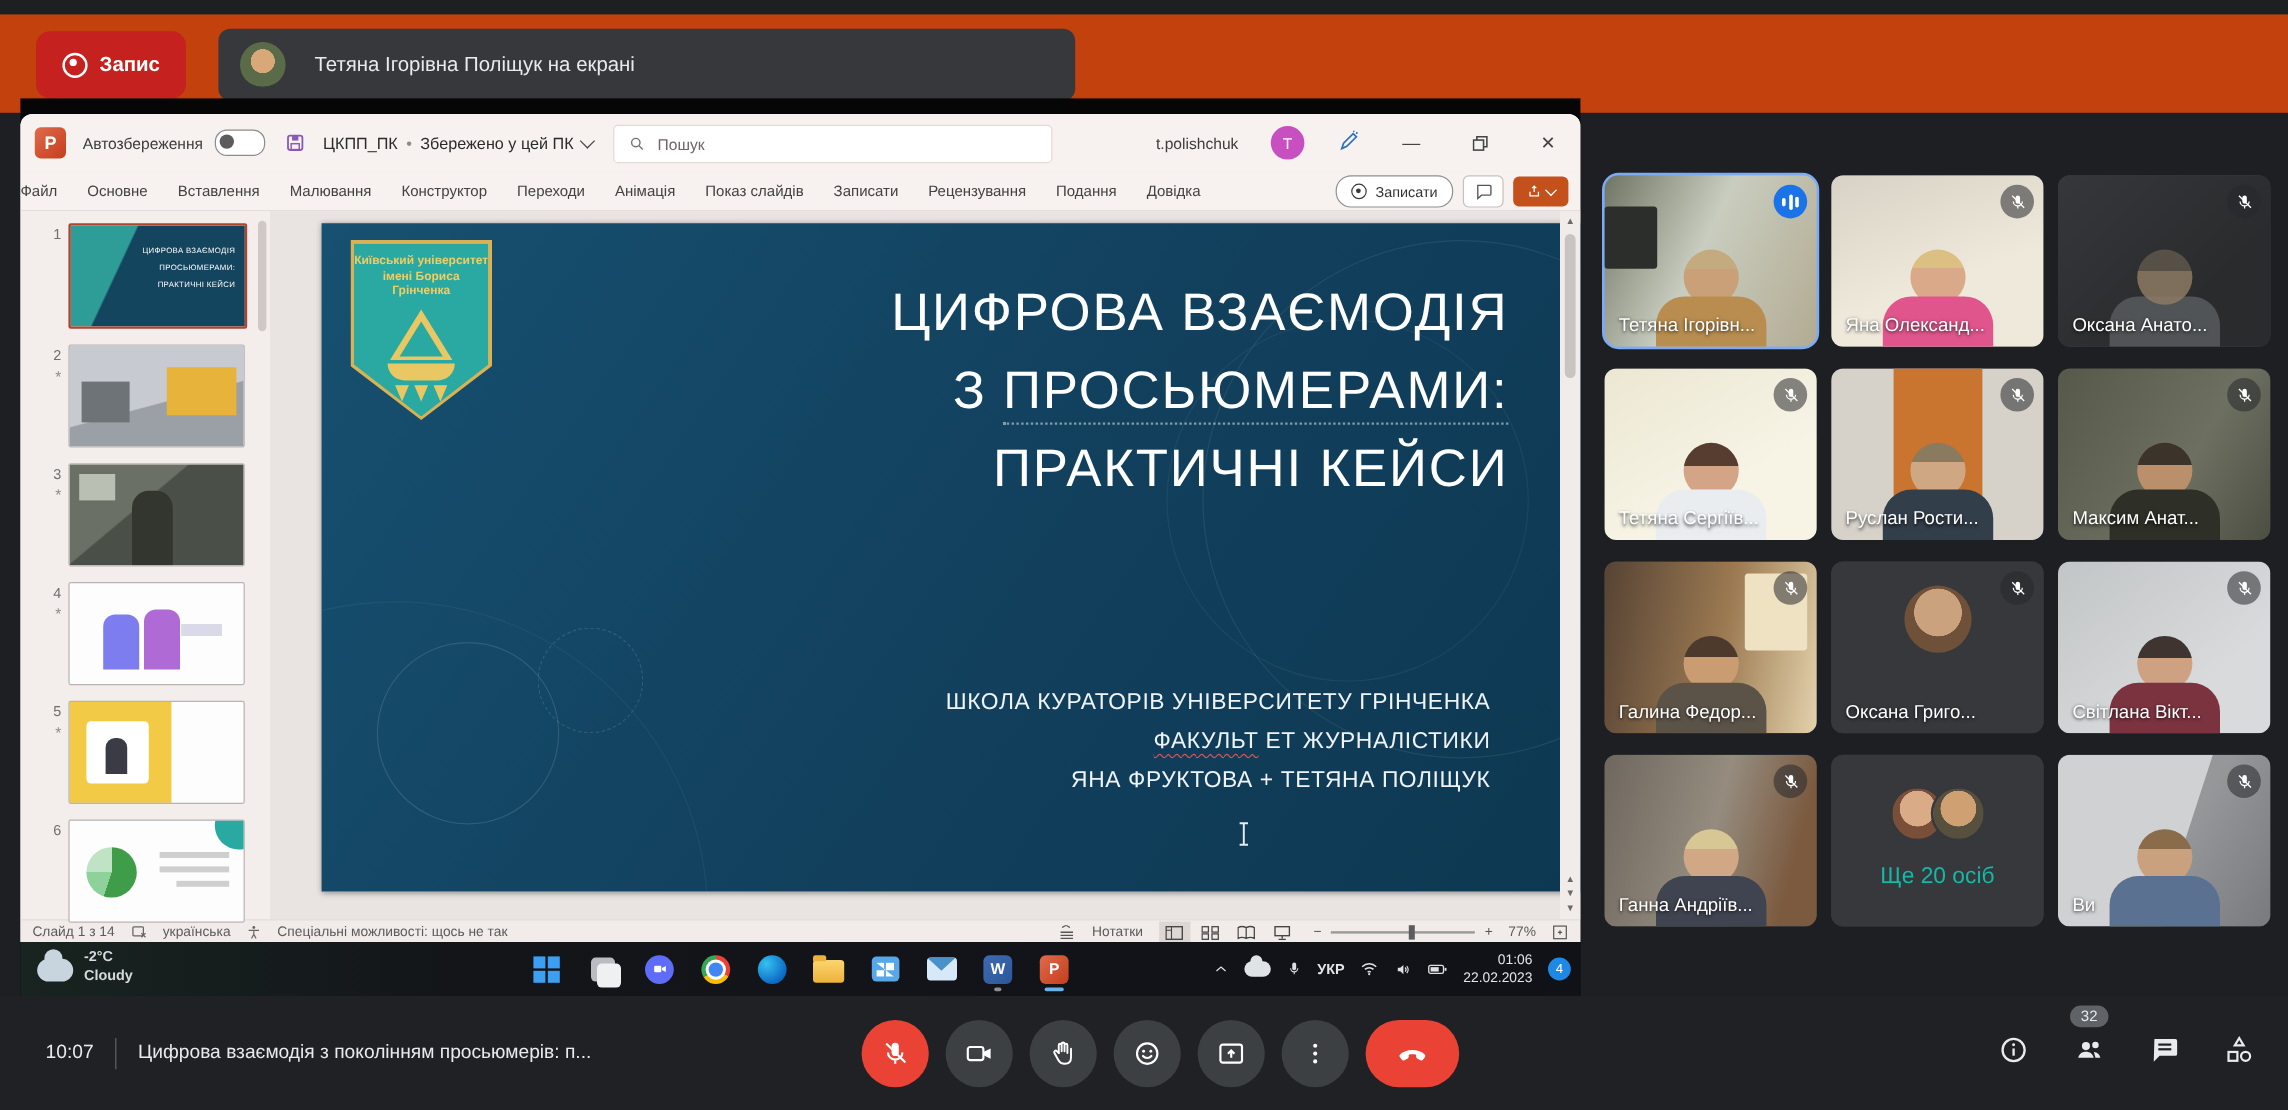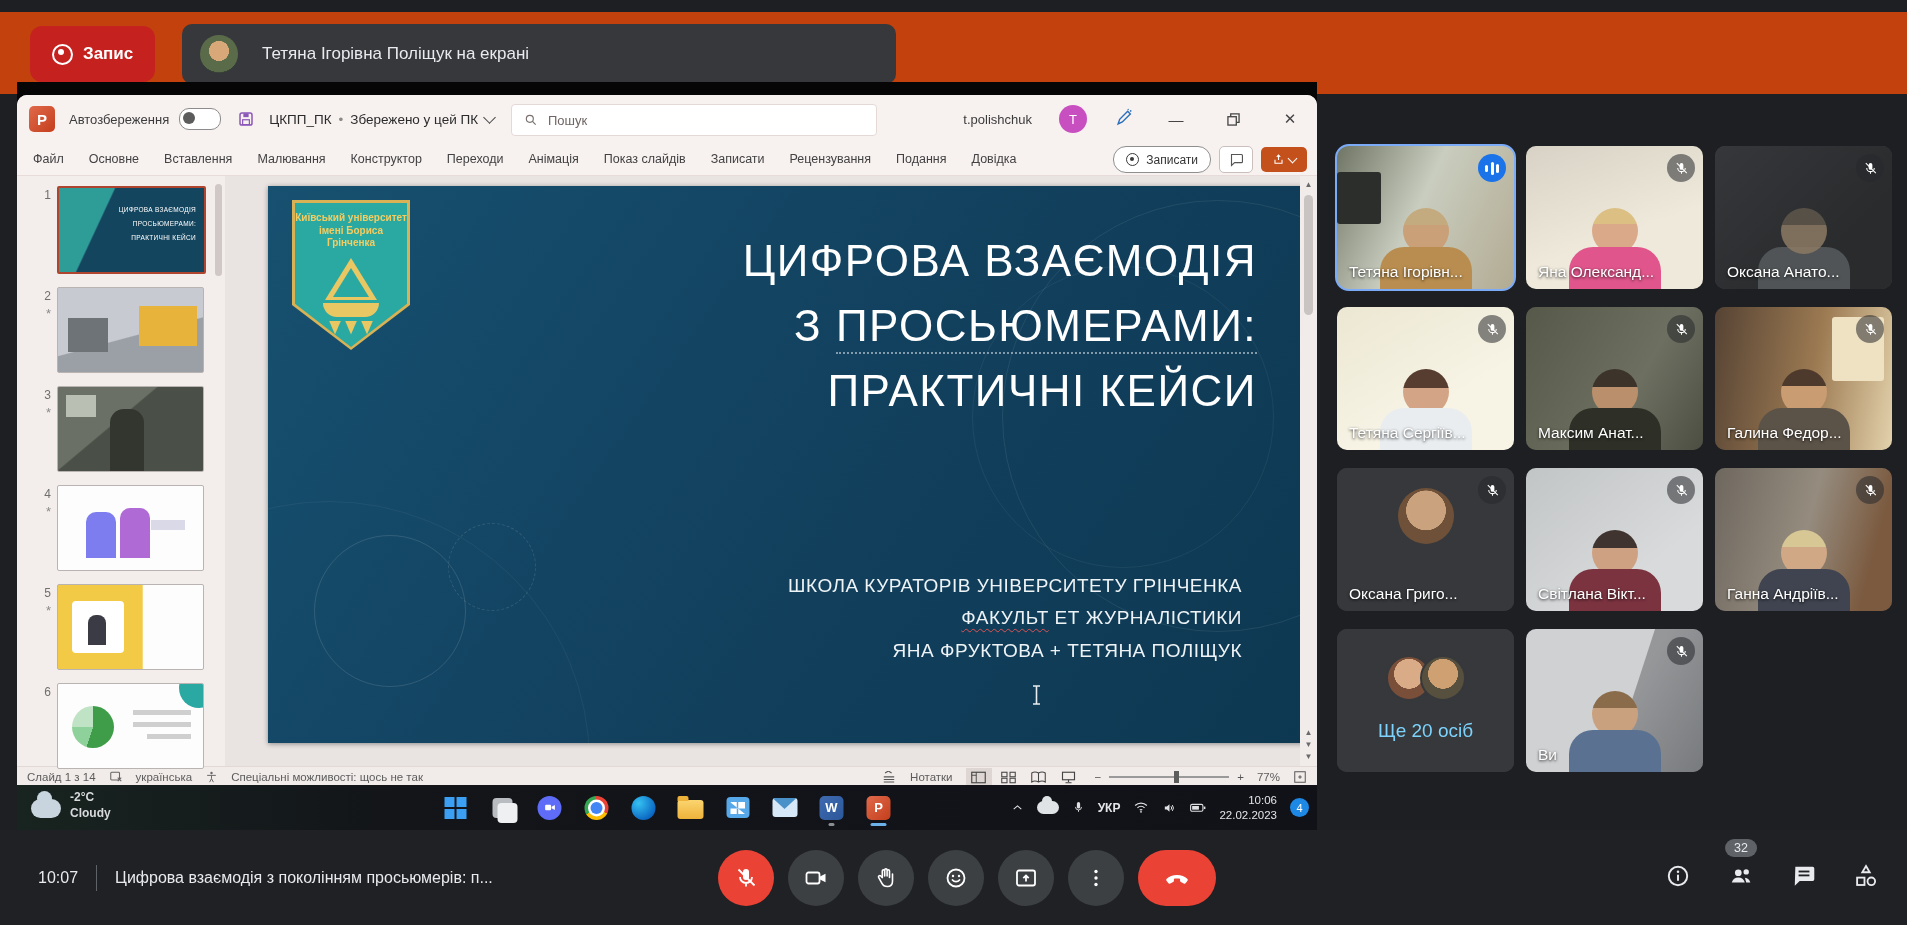--- a/index.html
+++ b/index.html
@@ -28,21 +28,21 @@
   .toggle::after{content:"";position:absolute;left:3px;top:3px;width:12px;height:12px;border-radius:50%;background:#5c5c5c;}
   .save-ico{margin:0 14px 0 4px;display:flex;}
   .doc-title{display:flex;align-items:center;gap:7px;font-size:13.5px;color:#2b2b2b;}
   .chev{width:8px;height:8px;border-right:1.6px solid #444;border-bottom:1.6px solid #444;transform:rotate(45deg);margin-top:-4px;}
   .searchbox{position:absolute;left:494px;top:9px;width:340px;height:30px;background:#fff;border:1px solid #e5d9d7;
              border-radius:4px;display:flex;align-items:center;gap:10px;padding:0 12px;color:#6f6565;font-size:13px;}
   .tbar-right{margin-left:auto;display:flex;align-items:center;gap:27px;}
   .user-avatar{width:28px;height:28px;border-radius:50%;background:#c84fc0;color:#fff;font-size:13px;display:flex;align-items:center;justify-content:center;}
   .winbtn{width:30px;height:30px;display:flex;align-items:center;justify-content:center;color:#444;font-size:15px;}
 
-  .ribbon{height:32px;display:flex;align-items:center;gap:25px;padding-left:16px;font-size:12.5px;color:#424242;
+  .ribbon{height:32px;display:flex;align-items:center;gap:25px;font-size:12.5px;color:#424242;
           background:#f7f1f0;position:relative;border-bottom:1px solid #e7dcd9;}
   .ribbon-right{position:absolute;right:10px;top:3px;display:flex;align-items:center;gap:8px;}
   .btn-rec{height:25px;border:1px solid #8f8f8f;border-radius:13px;background:#fff;display:flex;align-items:center;
            gap:7px;padding:0 12px;font-size:12px;color:#333;}
   .rec-dot{width:11px;height:11px;border:1.5px solid #3a3a3a;border-radius:50%;position:relative;}
   .rec-dot::after{content:"";position:absolute;left:2.5px;top:2.5px;width:4px;height:4px;background:#3a3a3a;border-radius:50%;}
   .btn-comment{width:32px;height:25px;border:1px solid #c9bfbd;border-radius:5px;background:#fff;display:flex;align-items:center;justify-content:center;}
   .btn-share{width:46px;height:25px;border-radius:5px;background:#c4501c;display:flex;align-items:center;justify-content:center;gap:4px;color:#fff;}
   .chev-w{width:6px;height:6px;border-right:1.5px solid #fff;border-bottom:1.5px solid #fff;transform:rotate(45deg);margin-top:-3px;}
 
@@ -202,21 +202,21 @@
   .t9 .head{background:linear-gradient(#3f3430 0 40%,#cfa183 40%);}
   .t9 .torso{background:#7c3340;}
   .t10 .ph{background:linear-gradient(105deg,#6e675e,#958c7f 50%,#7b5a3f 85%);}
   .t10 .head{background:linear-gradient(#d6c795 0 36%,#d0a885 36%);}
   .t10 .torso{background:#3f4450;}
   .t11 .ph{background:#36383b;}
   .t11 .avs{position:absolute;left:50%;transform:translateX(-50%);top:26px;display:flex;}
   .t11 .avs i{width:42px;height:42px;border-radius:50%;display:block;border:2px solid #36383b;}
   .t11 .avs i:nth-child(1){background:radial-gradient(circle at 50% 40%,#d9ab86 0 45%,#7a4f3a 46%);}
   .t11 .avs i:nth-child(2){margin-left:-12px;background:radial-gradient(circle at 50% 40%,#cfa172 0 45%,#58503e 46%);}
-  .t11 .more-label{position:absolute;left:0;right:0;bottom:30px;text-align:center;color:#7dd3fc;font-size:19px;text-shadow:none;}
+  .t11 .more-label{position:absolute;left:0;right:0;bottom:30px;text-align:center;color:#14b8a6;font-size:19px;text-shadow:none;}
   .t12 .ph{background:linear-gradient(120deg,#d0d1d3 0 55%,#a3a5a8);}
   .t12 .shadow{position:absolute;right:-20px;top:-10px;width:90px;height:170px;background:rgba(40,42,46,.35);transform:rotate(18deg);}
   .t12 .head{background:linear-gradient(#8a6b4a 0 36%,#caa17e 36%);}
   .t12 .torso{background:#5a7191;}
 
   
   .botbar{position:absolute;left:0;top:830px;width:100%;height:95px;background:#202124;}
   .bb-left{position:absolute;left:38px;top:0;height:95px;display:flex;align-items:center;color:#e8eaed;font-size:16px;}
   .bb-div{width:1px;height:26px;background:#5f6368;margin:0 18px;}
   .bb-center{position:absolute;left:718px;top:0;height:95px;display:flex;align-items:center;gap:14px;}
@@ -555,21 +555,21 @@
         <svg width="15" height="14" viewBox="0 0 24 24">
             <path d="M4 9.5v5h3.5l4.5 4v-13l-4.5 4z" fill="#dfe1e3"></path>
             <path d="M14.5 9a4.5 4.5 0 0 1 0 6M16.8 7a8 8 0 0 1 0 10" fill="none" stroke="#dfe1e3" stroke-width="1.7"></path>
           </svg>
         <svg width="16" height="13" viewBox="0 0 26 20">
             <rect x="1" y="5" width="20" height="11" rx="2.5" fill="none" stroke="#dfe1e3" stroke-width="1.8"></rect>
             <rect x="22.5" y="8.5" width="2.5" height="4" fill="#dfe1e3"></rect>
             <rect x="3.5" y="7.5" width="11" height="6" fill="#dfe1e3"></rect>
           </svg>
         <span class="clock">
-            <div>10:06</div>
+            <div>01:06</div>
             <div>22.02.2023</div>
           </span>
         <span class="badge4">4</span>
       </div>
     </div>
   </div>
 
   <div class="grid">
 
     <div class="tile t1 speaking">
@@ -632,20 +632,37 @@
       <div class="mic-badge">
           <svg width="15" height="15" viewBox="0 0 24 24">
             <path d="M12 14a3 3 0 0 0 3-3V6a3 3 0 0 0-6 0v5a3 3 0 0 0 3 3z" fill="#fff"></path>
             <path d="M6 11a6 6 0 0 0 12 0M12 17v3.5" fill="none" stroke="#fff" stroke-width="1.7"></path>
             <path d="M4.5 3.5l16 16" stroke="#fff" stroke-width="1.7"></path>
           </svg>
         </div>
       <div class="tname">Тетяна Сергіїв...</div>
     </div>
 
+    <div class="tile t5">
+      <div class="ph">
+          <div class="door"></div>
+          <div class="fig">
+            <div class="head"></div>
+            <div class="torso"></div>
+          </div>
+        </div>
+      <div class="mic-badge">
+          <svg width="15" height="15" viewBox="0 0 24 24">
+            <path d="M12 14a3 3 0 0 0 3-3V6a3 3 0 0 0-6 0v5a3 3 0 0 0 3 3z" fill="#fff"></path>
+            <path d="M6 11a6 6 0 0 0 12 0M12 17v3.5" fill="none" stroke="#fff" stroke-width="1.7"></path>
+            <path d="M4.5 3.5l16 16" stroke="#fff" stroke-width="1.7"></path>
+          </svg>
+        </div>
+      <div class="tname">Руслан Рости...</div>
+    </div>
 
     <div class="tile t6">
       <div class="ph">
           <div class="fig">
             <div class="head"></div>
             <div class="torso"></div>
           </div>
         </div>
       <div class="mic-badge">
           <svg width="15" height="15" viewBox="0 0 24 24">

